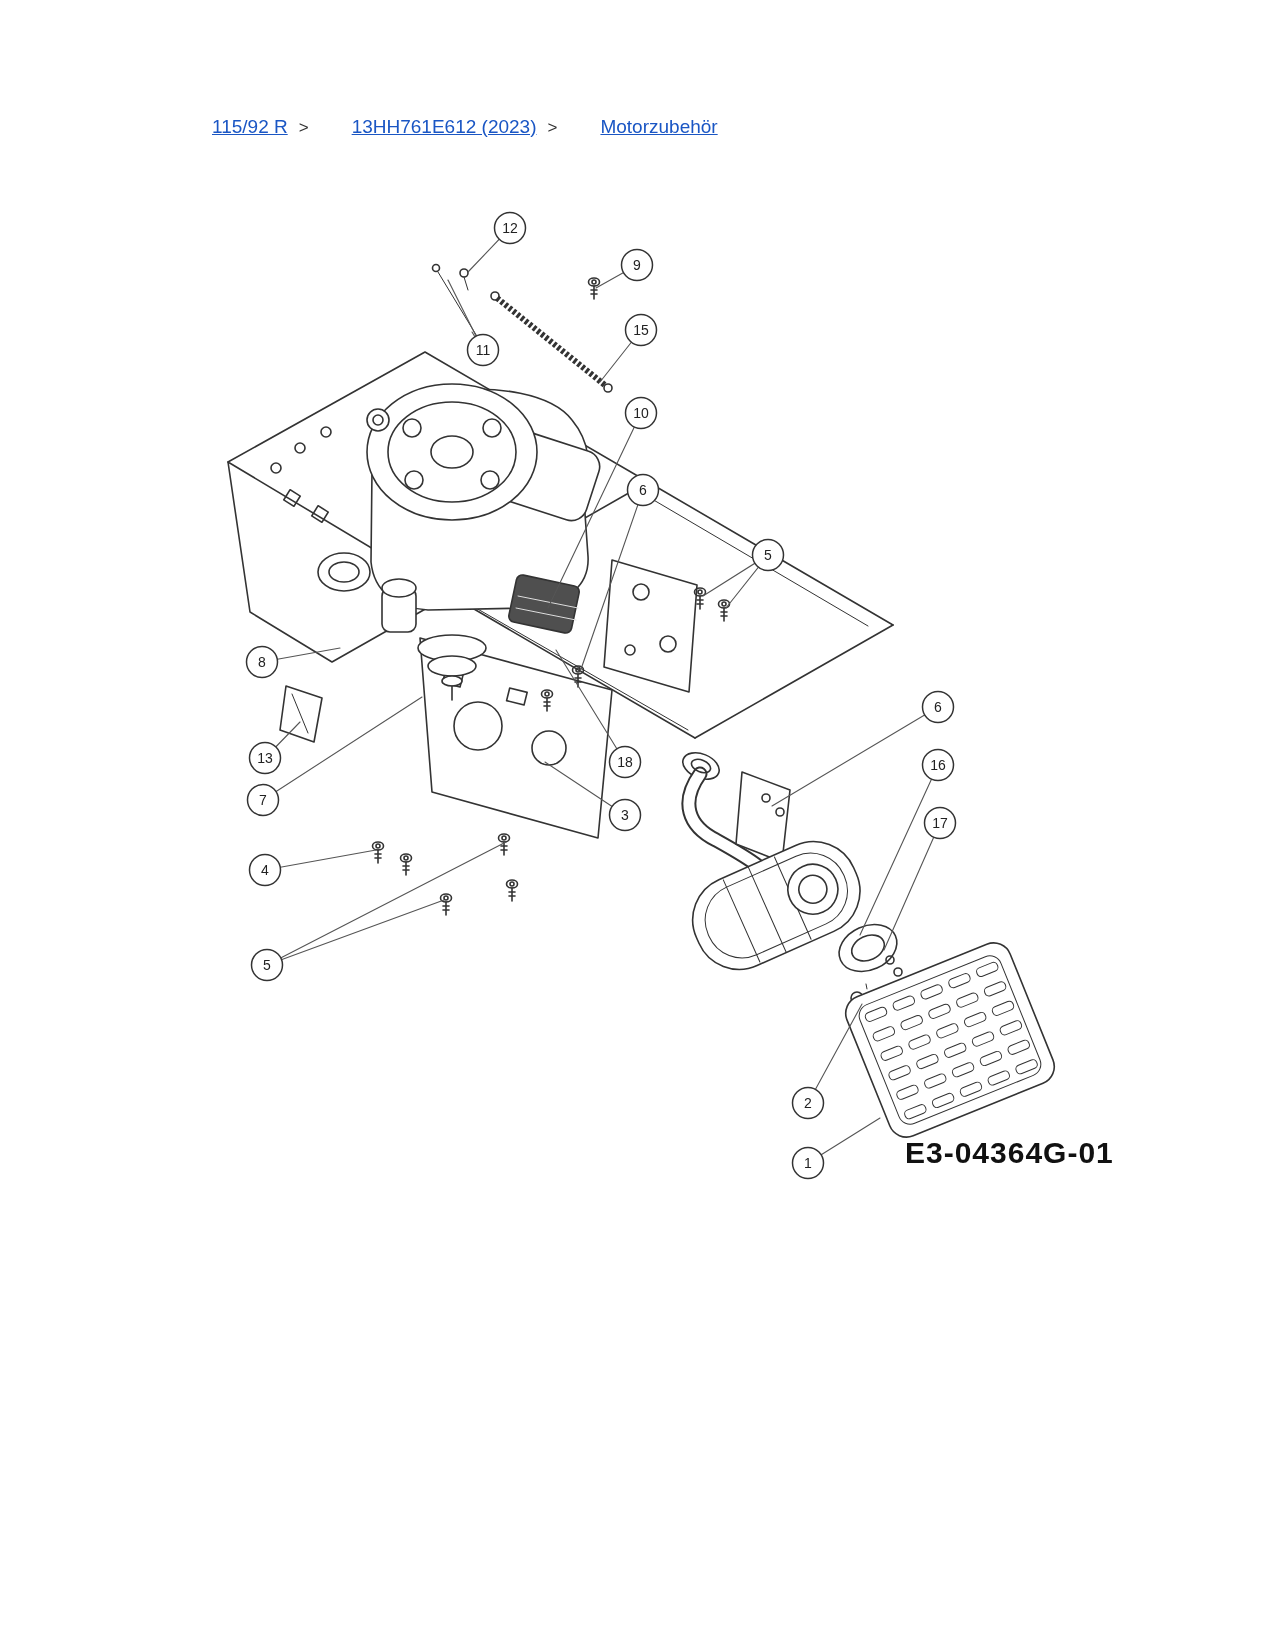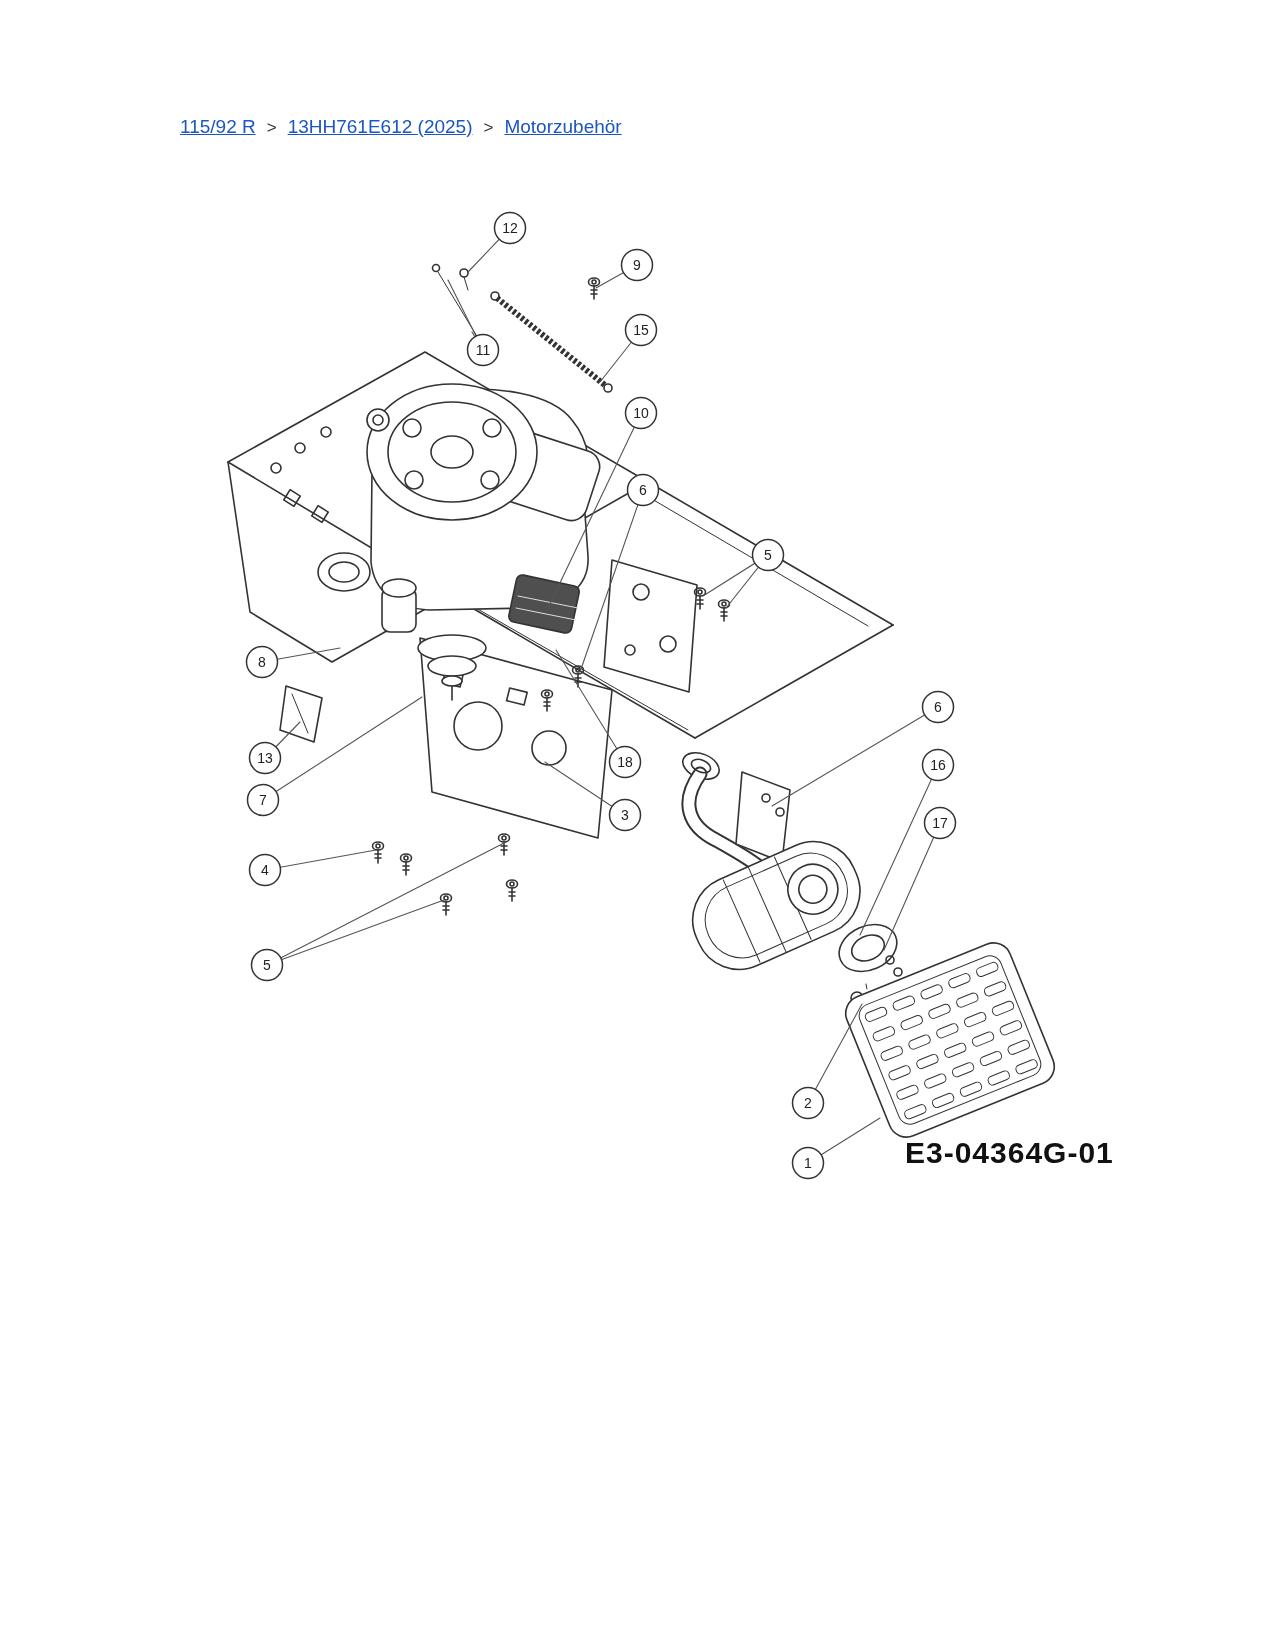--- a/index.html
+++ b/index.html
@@ -4,41 +4,41 @@
 <style>
   html,body{margin:0;padding:0;}
   body{
     width:1275px;height:1650px;position:relative;background:#ffffff;
     font-family:"Liberation Sans",sans-serif;overflow:hidden;
   }
   .breadcrumb{
     position:absolute;left:180px;top:116px;font-size:19px;color:#333;
     white-space:nowrap;
   }
-  .breadcrumb a{color:#1a56c4;text-decoration:underline;cursor:pointer;}
+  .breadcrumb a{color:#1a56c4;text-decoration:underline;cursor:pointer;margin-left:32px;}
   .breadcrumb .sep{margin:0 11px;color:#333;font-size:17px;}
   #diagram-svg{position:absolute;left:0;top:0;}
   #diagram-svg .art{stroke:#333;stroke-width:1.6;fill:none;stroke-linejoin:round;stroke-linecap:round;}
   .wfill{fill:#fff;}
   .dfill{fill:#4f4f4f;}
   .thin{stroke-width:1;}
   .pipe-outer{stroke:#333;stroke-width:15;fill:none;}
   .pipe-inner{stroke:#fff;stroke-width:11;fill:none;}
   .rod{stroke:#333;stroke-width:6;stroke-linecap:butt;stroke-dasharray:3 2.2;}
   .dash{stroke-dasharray:5 4;}
   #leader-lines line{stroke:#555;stroke-width:1.1;}
   .balloon{fill:#fff;stroke:#333;stroke-width:1.5;}
   .balloon-num{fill:#222;stroke:none;font-size:14px;font-family:"Liberation Sans",sans-serif;text-anchor:middle;}
   .part-code{fill:#111;stroke:none;font-size:30px;font-weight:bold;letter-spacing:1px;font-family:"Liberation Sans",sans-serif;}
 </style>
 </head>
 <body>
 
 <nav class="breadcrumb">
-  <a>115/92 R</a><span class="sep">&gt;</span><a>13HH761E612 (2025)</a><span class="sep">&gt;</span><a>Motorzubehör</a>
+  <a>115/92 R</a><span class="sep">&gt;</span><a>13HH761E612 (2023)</a><span class="sep">&gt;</span><a>Motorzubehör</a>
 </nav>
 
 <svg id="diagram-svg" width="1275" height="1650" viewBox="0 0 1275 1650">
   <defs>
     <g id="screw">
       <ellipse cx="0" cy="0" rx="5.5" ry="4"></ellipse>
       <circle cx="0" cy="0" r="2"></circle>
       <line x1="0" y1="4" x2="0" y2="17"></line>
       <line x1="-3" y1="8" x2="3" y2="8"></line>
       <line x1="-3" y1="12" x2="3" y2="12"></line>

